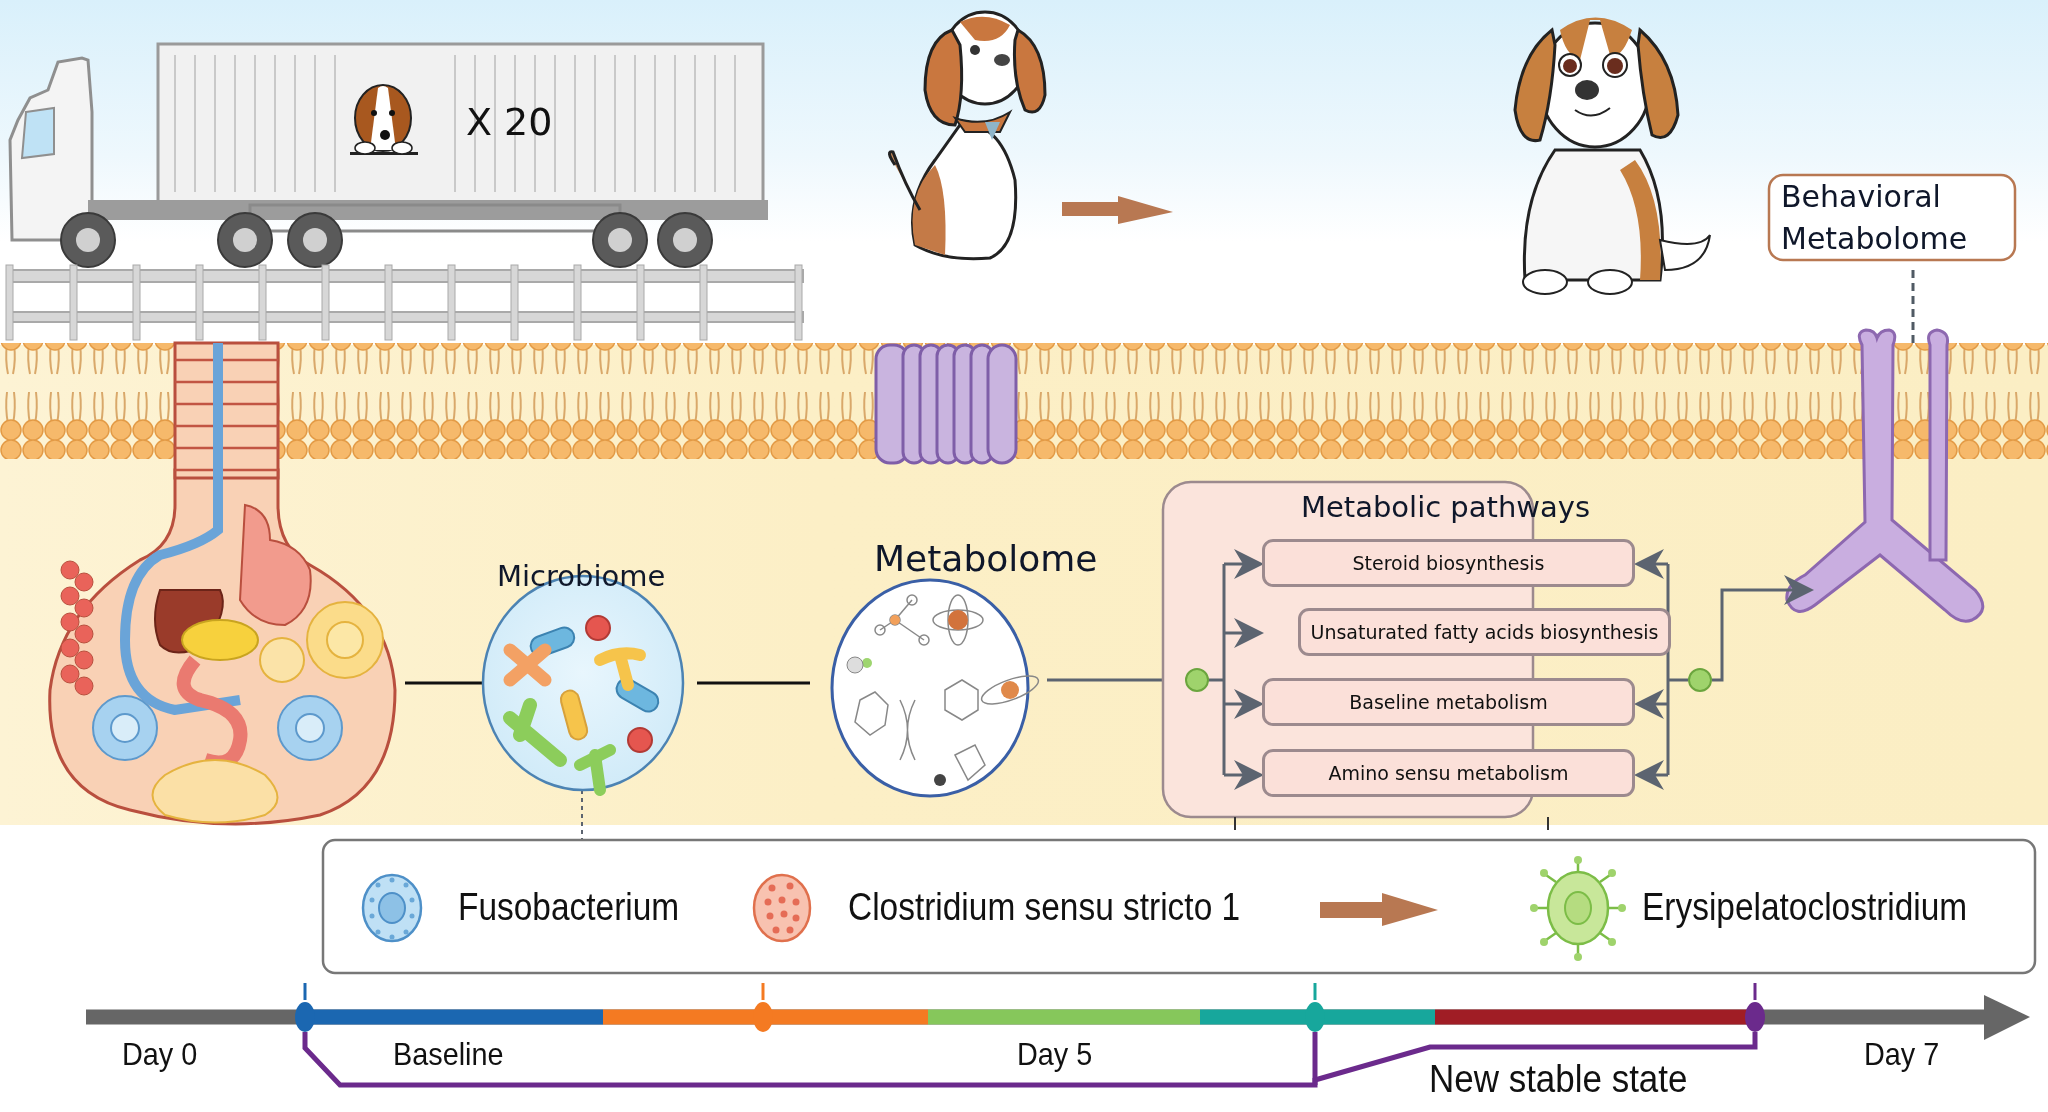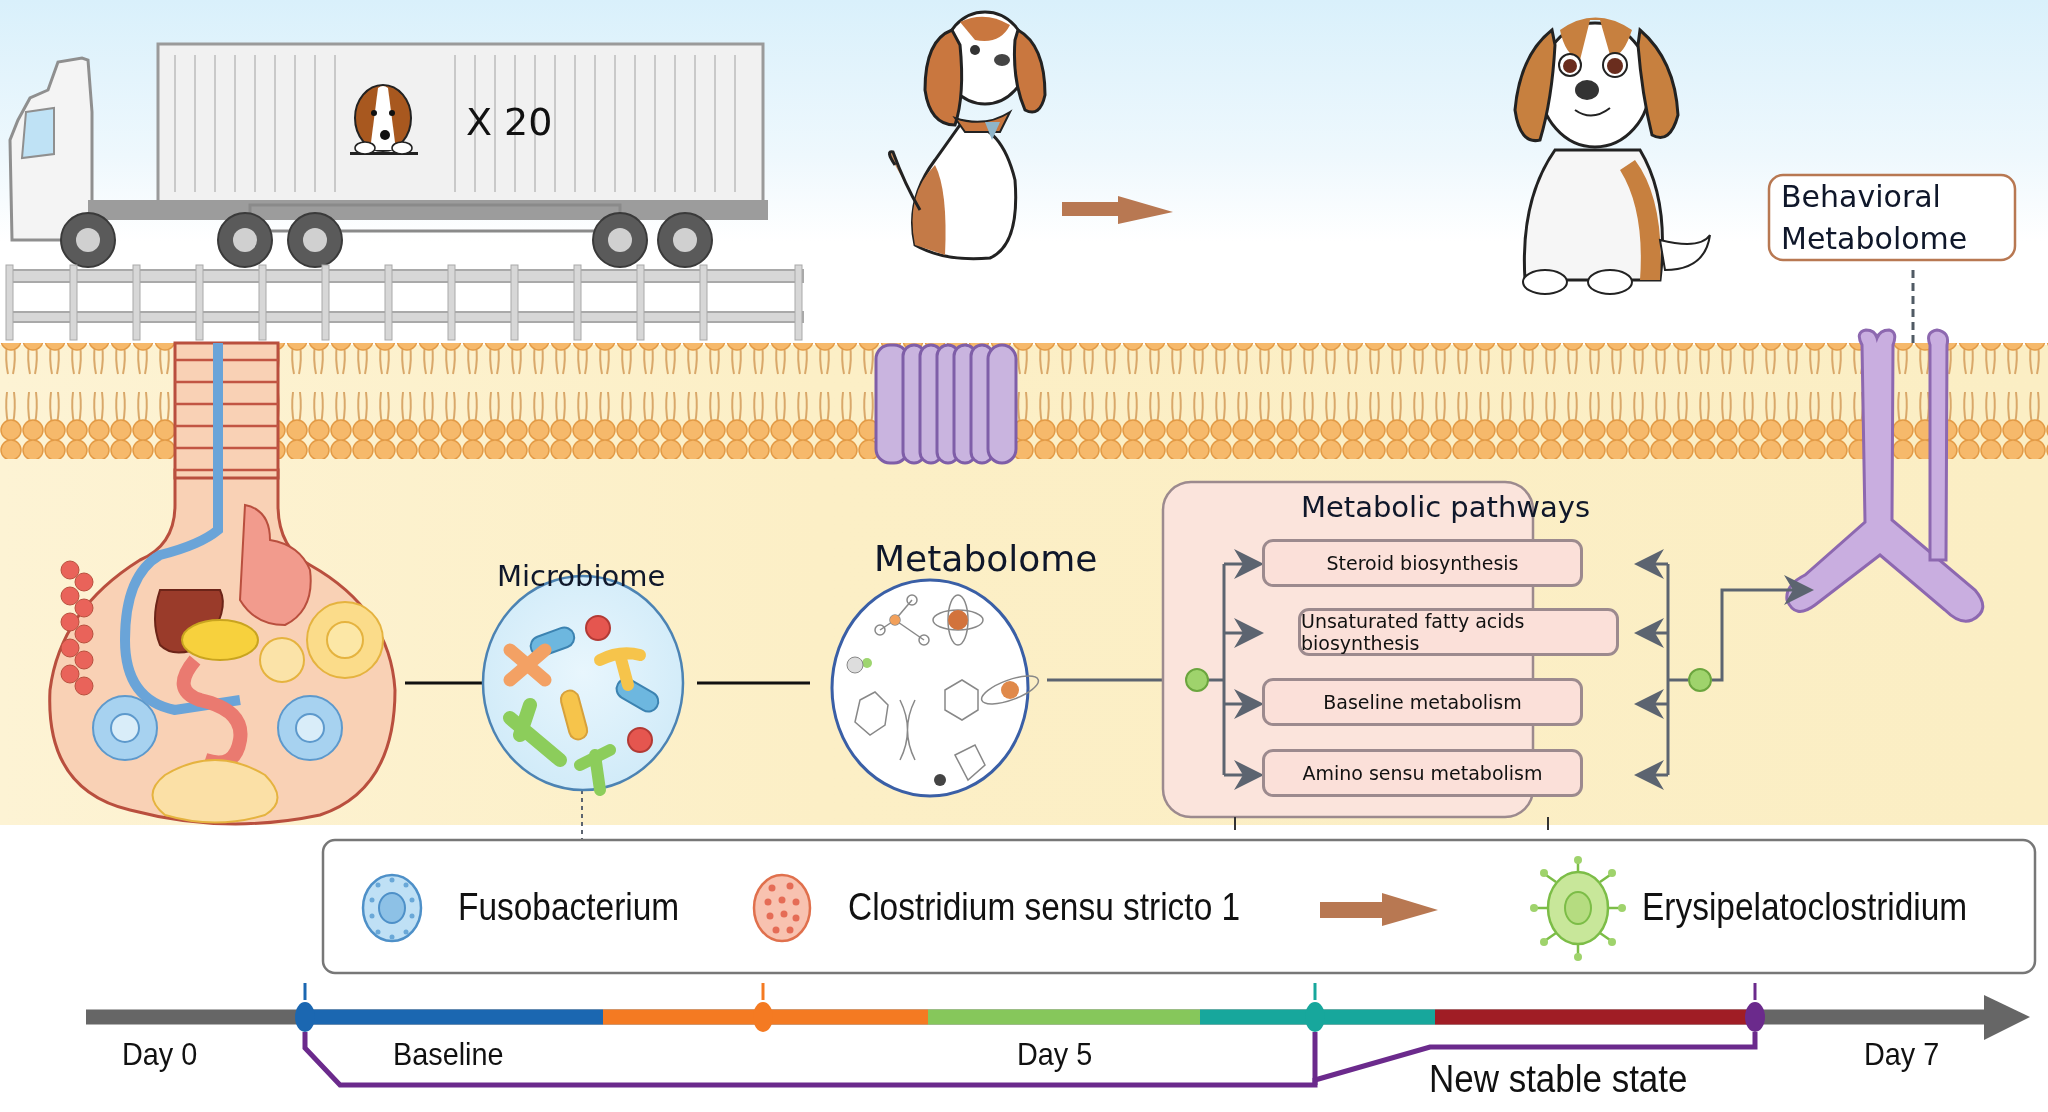--- a/index.html
+++ b/index.html
@@ -4,21 +4,21 @@
 <style>
   html,body{margin:0;padding:0;}
   body{width:2048px;height:1112px;position:relative;overflow:hidden;font-family:"DejaVu Sans",sans-serif;background:#fff;}
   .abs{position:absolute;}
   #sky{left:0;top:0;width:2048px;height:345px;background:linear-gradient(#d9f0fb 0%,#eef8fd 45%,#ffffff 70%,#ffffff 100%);}
   #cream{left:0;top:345px;width:2048px;height:480px;background:linear-gradient(90deg,#fdf3d4 0%,#fcefc6 40%,#fbeec4 100%);}
   #bottom{left:0;top:825px;width:2048px;height:287px;background:#fff;}
   svg{position:absolute;left:0;top:0;}
   .lbl{font-family:"DejaVu Sans",sans-serif;color:#0f172a;white-space:nowrap;}
   .cond{font-family:"Liberation Sans",sans-serif;color:#111;white-space:nowrap;transform-origin:left center;}
-  .pathbox{left:1262px;width:321px;height:48px;border:3px solid #9c8a8e;border-radius:11px;background:#fbe0d9;display:flex;align-items:center;justify-content:center;font-family:"DejaVu Sans",sans-serif;font-size:19px;color:#111;box-sizing:border-box;}
+  .pathbox{left:1262px;width:373px;height:48px;border:3px solid #9c8a8e;border-radius:11px;background:#fbe0d9;display:flex;align-items:center;justify-content:center;font-family:"DejaVu Sans",sans-serif;font-size:19px;color:#111;box-sizing:border-box;}
 </style>
 </head>
 <body>
 
 <div id="sky" class="abs"></div>
 <div id="cream" class="abs"></div>
 <div id="bottom" class="abs"></div>
 
 <svg width="2048" height="1112" viewBox="0 0 2048 1112">
   <defs>

